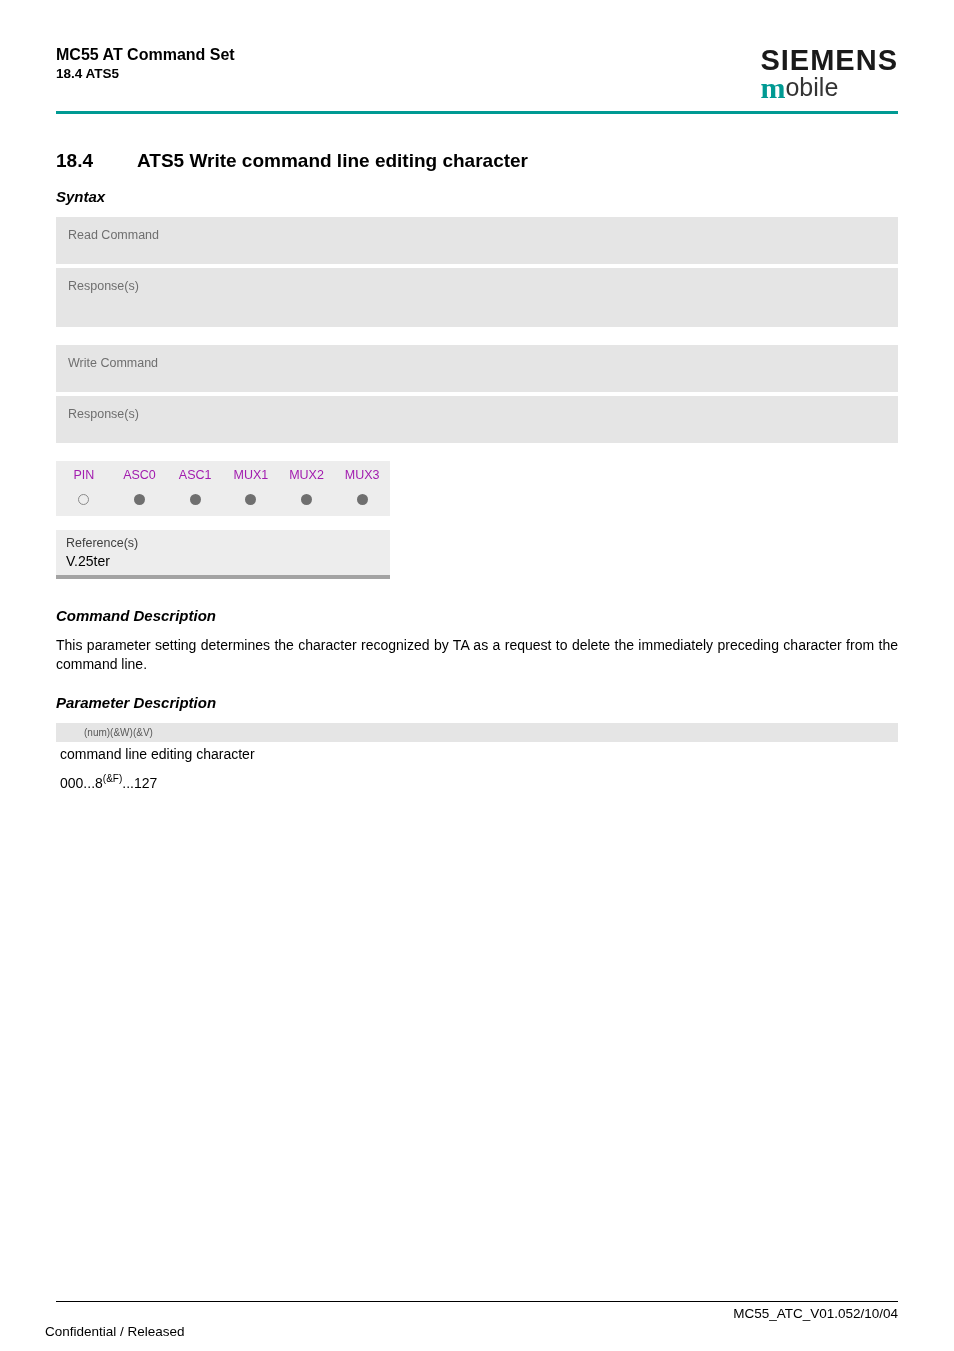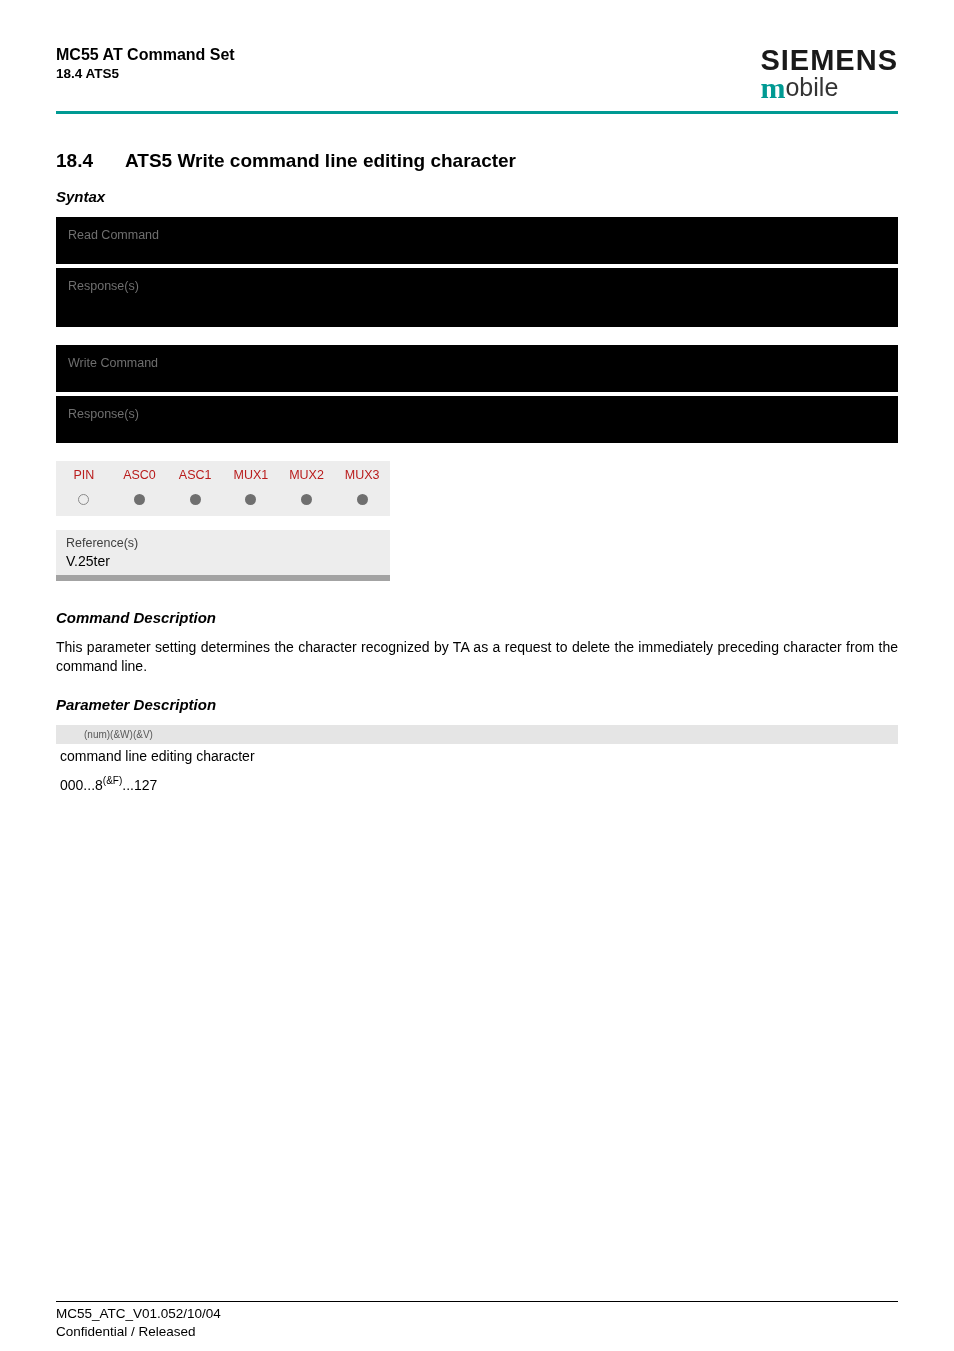--- a/index.html
+++ b/index.html
@@ -59,50 +59,50 @@
     border: none;
     border-top: 3px solid #009a93;
     margin-top: 8px;
     margin-bottom: 36px;
   }
   .section-heading {
     font-weight: bold;
     font-size: 19px;
     margin-bottom: 16px;
   }
-  .section-num { display: inline-block; margin-right: 32px; }
+  .section-num { display: inline-block; margin-right: 44px; }
   .syntax-label, .cmd-desc-label, .param-desc-label {
     font-weight: bold;
     font-style: italic;
     font-size: 15px;
     margin-bottom: 12px;
   }
   .block {
-    background: #000000;
+    background: #e5e5e5;
     font-size: 12.5px;
     color: #6f6f6f;
     padding: 11px 12px 22px 12px;
     margin-bottom: 4px;
   }
   .block.response { padding-bottom: 34px; }
   .gap { height: 14px; }
   .interfaces-table {
     display: flex;
     flex-direction: column;
     width: 334px;
   }
   .interfaces-header, .interfaces-cells {
     display: flex;
     background: #ededed;
   }
   .interfaces-header > div, .interfaces-cells > div {
     flex: 1;
     text-align: center;
     font-size: 12.5px;
-    color: #b91c1c;
+    color: #a21caf;
     padding: 7px 0;
   }
   .interfaces-cells > div { padding: 5px 0 8px 0; }
   .circle-open, .circle-fill {
     display: inline-block;
     width: 11px; height: 11px;
     border-radius: 50%;
   }
   .circle-open { border: 1.5px solid #8a8a8a; background: transparent; }
   .circle-fill { background: #6f6f6f; }
@@ -113,21 +113,21 @@
     color: #404040;
     padding: 6px 10px 3px 10px;
     margin-top: 14px;
   }
   .ref-value {
     font-size: 14px;
     color: #000;
     background: #ededed;
     padding: 0 10px 6px 10px;
     width: 334px;
-    border-bottom: 6px solid #a3a3a3;
+    border-bottom: 4px solid #a3a3a3;
   }
   .cmd-desc-text {
     font-size: 14px;
     line-height: 1.35;
     margin-bottom: 20px;
     text-align: justify;
   }
   .param-bar {
     background: #e5e5e5;
     font-size: 10px;
@@ -146,29 +146,29 @@
   }
   .param-range .sup { font-size: 10px; vertical-align: super; }
   .footer {
     position: absolute;
     bottom: 30px;
     left: 56px;
     right: 56px;
     border-top: 1px solid #000;
     padding-top: 4px;
     display: flex;
-    justify-content: flex-start;
+    justify-content: flex-end;
     font-size: 13.5px;
   }
   .footer .center { position: absolute; left: 0; right: 0; text-align: center; }
   .footer .left, .footer .right { position: relative; z-index: 1; background: #fff; }
   .footer-line2 {
     position: absolute;
     bottom: 12px;
-    left: 56px;
+    left: 45px;
     font-size: 13.5px;
   }
 </style>
 </head>
 <body>
 
 <div class="page">
 
   <div class="header-row">
     <div>

